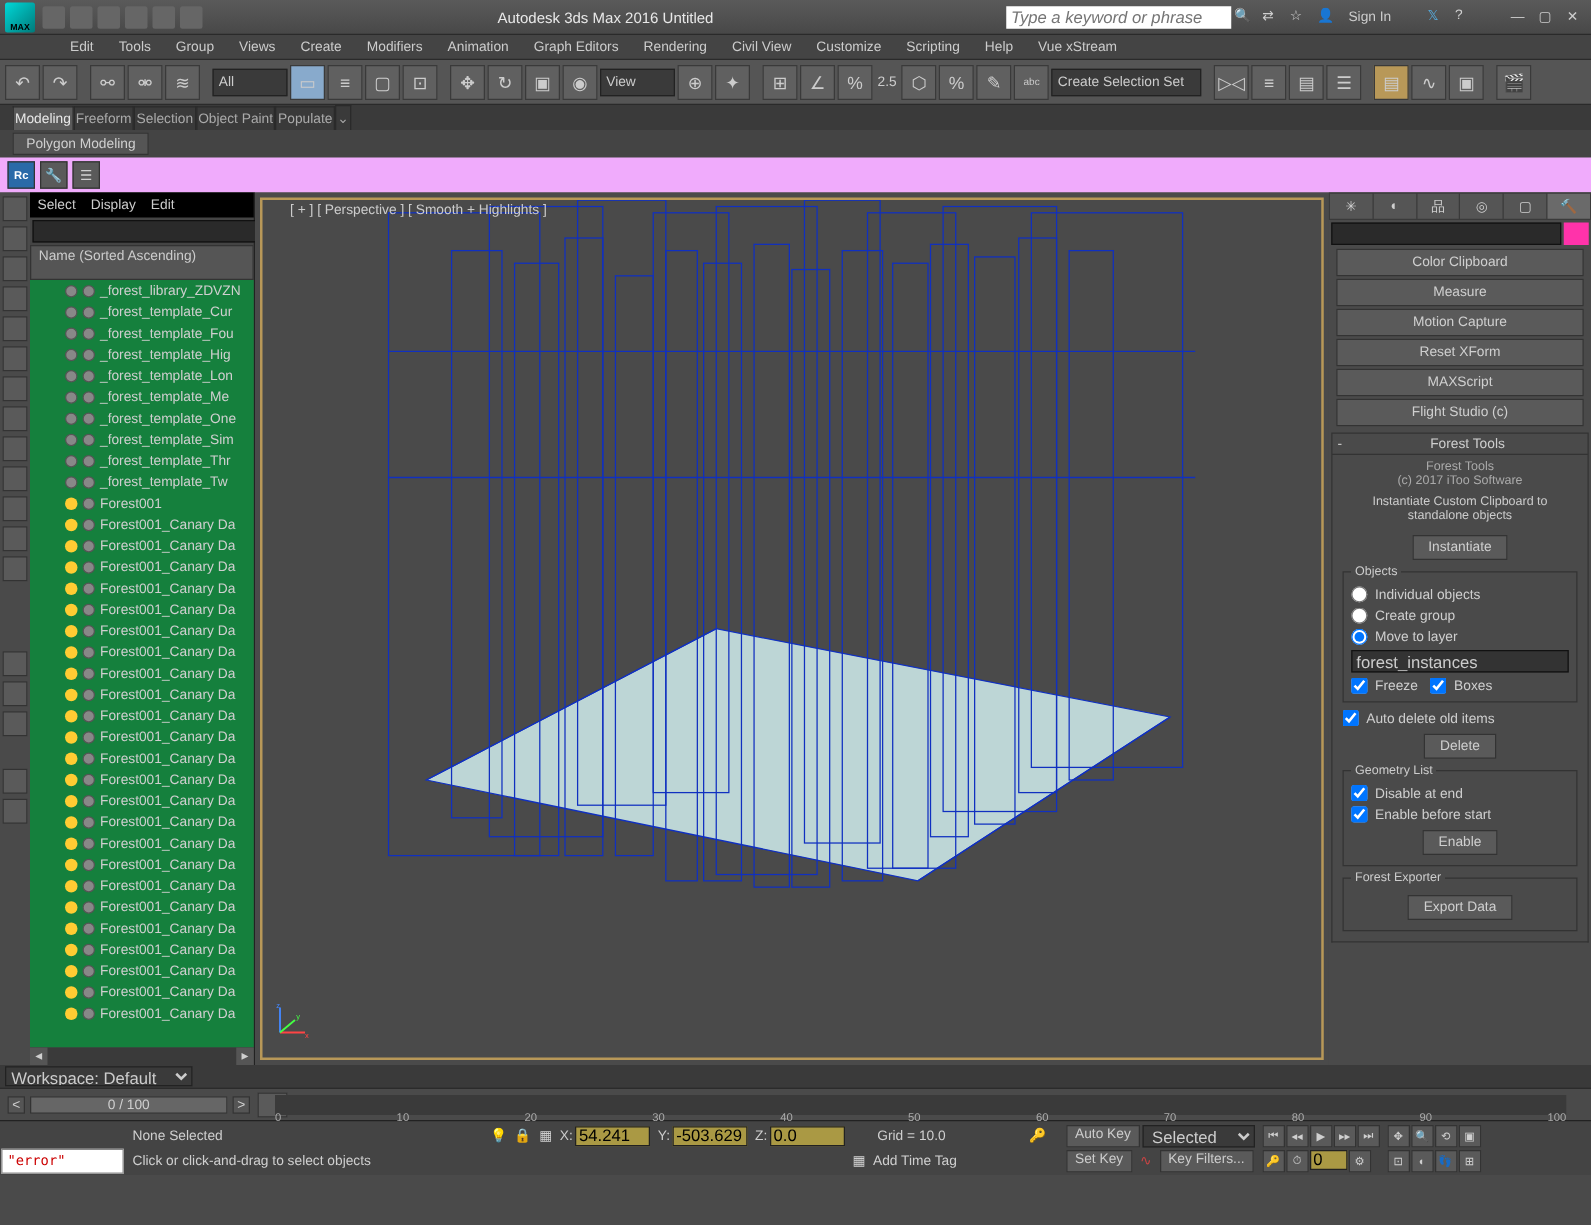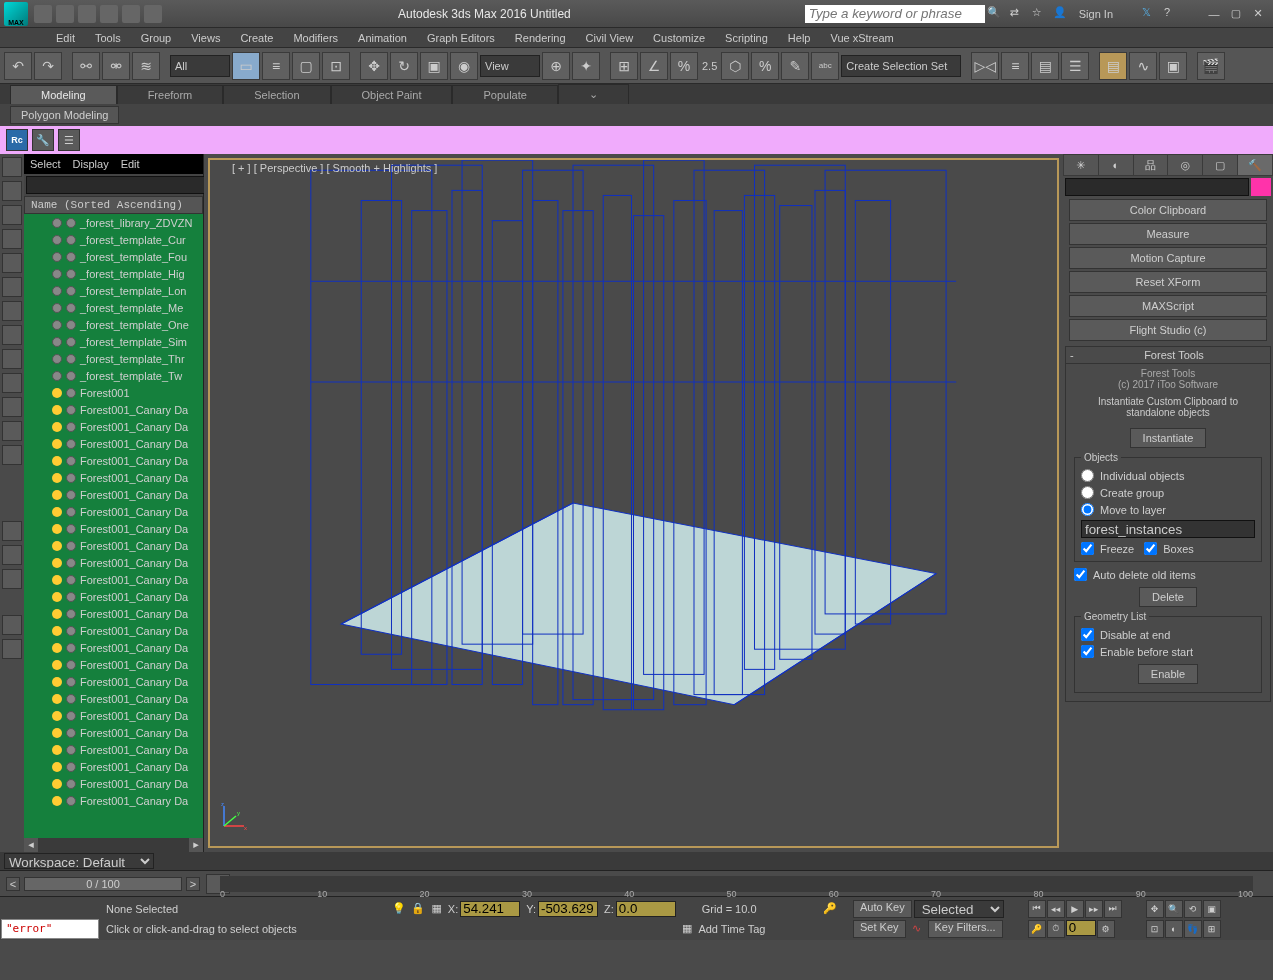--- a/index.html
+++ b/index.html
@@ -21,21 +21,21 @@
 
 
 .toolbar { height: 36px; background: #555; display: flex; align-items: center; padding: 0 4px; gap: 2px; border-bottom: 1px solid #2a2a2a;}
 .tbtn { width: 28px; height: 28px; background: #606060; border: 1px solid #3a3a3a; display:flex; align-items:center; justify-content:center; font-size:14px; color:#ccc;}
 .tbtn.active { background: #88aacc; }
 .tsep { width: 6px; }
 .tdrop { height: 22px; background: #3a3a3a; border: 1px solid #222; color:#ccc; padding: 0 4px; display:flex; align-items:center;}
 
 
 .ribbontabs { height: 20px; background: #3a3a3a; display:flex; align-items:flex-end; padding-left: 10px; gap:0;}
-.ribbontabs .tab { padding: 3px 30px; background:#3a3a3a; color:#aaa; border:1px solid #2a2a2a; border-bottom:none; cursor:pointer;}
+.ribbontabs .tab { padding: 3px 1px; background:#3a3a3a; color:#aaa; border:1px solid #2a2a2a; border-bottom:none; cursor:pointer;}
 .ribbontabs .tab.active { background:#5a5a5a; color:#e8e8e8;}
 .ribbonsub { height:22px; background:#444; display:flex; align-items:center; padding-left:10px;}
 .ribbonsub span { padding:2px 10px; background:#555; border:1px solid #333;}
 
 
 .toolrow { height: 28px; background:#f0abfc; display:flex; align-items:center; padding-left:6px; gap:4px;}
 .toolrow .sq { width:22px; height:22px; background:#5a5a5a; border:1px solid #333; display:flex; align-items:center; justify-content:center;}
 .toolrow .sq.blue { background:#2a6aa8; color:#fff; font-weight:bold; font-size:9px;}
 
 
@@ -44,21 +44,21 @@
 
 .leftsidebar { width:24px; background:#4a4a4a; display:flex; flex-direction:column; gap:2px; padding-top:2px;}
 .leftsidebar .ic { width:20px; height:20px; margin:1px auto; background:#5a5a5a; border:1px solid #333;}
 
 
 .explorer { width:180px; background:#444; display:flex; flex-direction:column; border-right:1px solid #222;}
 .explorer .ehdr { height:20px; display:flex; align-items:center; padding:0 6px; gap:12px; background:#000000;}
 .explorer .ehdr span { cursor:pointer; color:#ccc;}
 .explorer .esearch { height:22px; display:flex; align-items:center; padding:2px;}
 .explorer .esearch input { flex:1; height:18px; background:#2a2a2a; border:1px solid #111; color:#ccc; padding:0 3px;}
-.explorer .ecolhdr { height:18px; background:#555; padding:2px 6px; border:1px solid #333; color:#ccc;font-family:Liberation Mono, monospace;}
+.explorer .ecolhdr { height:28px; background:#555; padding:2px 6px; border:1px solid #333; color:#ccc;}
 .explorer .elist { flex:1; overflow:hidden; background:#15803d;}
 .explorer .eitem { height:17px; display:flex; align-items:center; padding-left:28px; gap:4px; white-space:nowrap; overflow:hidden;}
 .explorer .eitem .bulb { width:10px; height:10px; border-radius:50%; background:#ffcc33; flex-shrink:0;}
 .explorer .eitem .obj { width:10px; height:10px; border-radius:50%; background:#888; border:1px solid #555; flex-shrink:0;}
 .explorer .escroll { height:14px; background:#3a3a3a; display:flex;}
 
 
 .viewport { flex:1; background:#4a4a4a; position:relative;}
 .viewport .vpframe { position:absolute; top:4px; left:4px; right:4px; bottom:4px; border:2px solid #b89858; background:#4a4a4a;}
 .viewport .vplabel { position:absolute; top:8px; left:28px; color:#ccc; z-index:5;}
@@ -91,21 +91,21 @@
 .timeline .slider { position:absolute; left:220px; right:20px; height:16px; background:#3a3a3a;}
 .timeline .ticks { position:absolute; left:220px; right:20px; top:18px; display:flex; justify-content:space-between; font-size:9px; color:#aaa;}
 .statusbar { height:44px; background:#444; display:flex; align-items:center; border-top:1px solid #222;}
 .statusbar .sleft { width:100px; display:flex; flex-direction:column;}
 .statusbar .sleft .errbox { height:20px; background:#fff; color:#c00; font-family:monospace; padding:2px 4px; border:1px solid #888; margin:1px;}
 .statusbar .smid { flex:1; display:flex; flex-direction:column; padding:2px 6px; gap:2px;}
 .statusbar .smid .row { display:flex; align-items:center; gap:6px; height:18px;}
 .statusbar .smid .coord { display:flex; align-items:center; gap:2px;}
 .statusbar .smid .coord span.lbl{color:#ccc;}
 .statusbar .smid .coord input { width:60px; height:16px; background:#aa9944; border:1px solid #222; color:#000; padding:0 2px;}
-.statusbar .sright { width:420px; display:flex; align-items:flex-end; gap:20px;}
+.statusbar .sright { width:420px; display:flex; align-items:flex-end; gap:2px;}
 .statusbar .keybtn { height:18px; padding:0 6px; background:#5a5a5a; border:1px solid #333; color:#ccc;}
 .statusbar .playbtn { width:18px; height:18px; background:#5a5a5a; border:1px solid #333; display:flex; align-items:center; justify-content:center; font-size:9px;}
 .statusbar .seldrop { width:90px; height:18px; background:#3a3a3a; border:1px solid #222; color:#ccc; padding:0 3px;}
 
 svg.wire { position:absolute; top:0; left:0; width:100%; height:100%;}
 </style>
 </head>
 <body>
 
 <div class="titlebar">
@@ -548,20 +548,24 @@
             <input type="checkbox" checked="" style="">
             <span>Disable at end</span>
           </label>
         <label class="check">
             <input type="checkbox" checked="" style="">
             <span>Enable before start</span>
           </label>
         <div class="btn">Enable</div>
       </fieldset>
 
+      <fieldset class="fieldset">
+        <legend>Forest Exporter</legend>
+        <div class="btn">Export Data</div>
+      </fieldset>
 
     </div>
   </div>
 </div>
 
 <div class="workspace">
   <select><option>Workspace: Default</option></select>
 </div>
 
 <div class="timeline">

